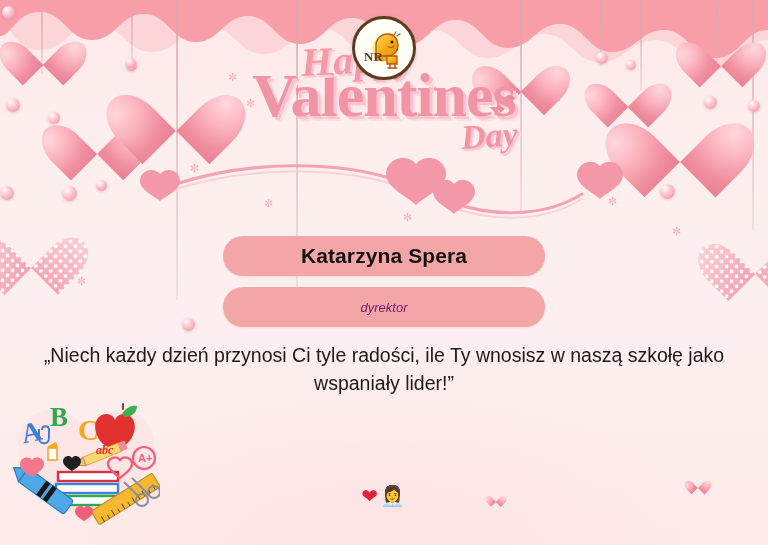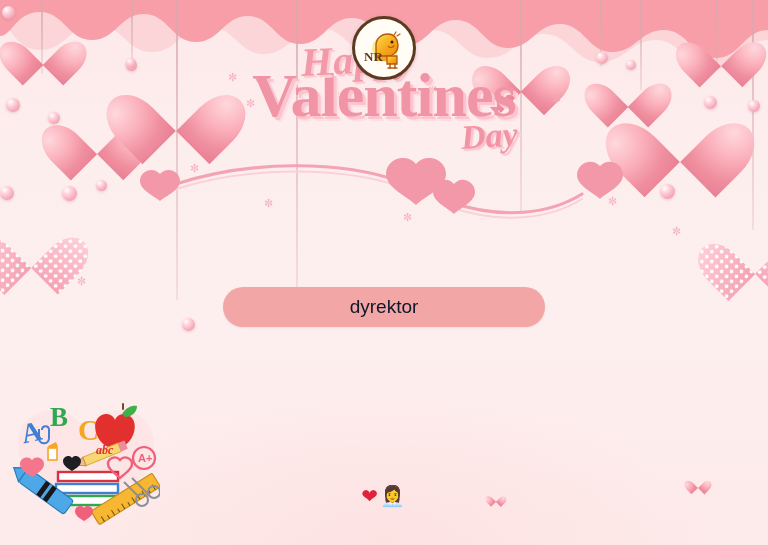--- a/index.html
+++ b/index.html
@@ -79,21 +79,21 @@
   
   .banner{
     position:absolute;left:50%;transform:translateX(-50%);
     background:#f2a6a6;border-radius:28px;
     display:flex;align-items:center;justify-content:center;
     box-shadow:0 1px 2px rgba(200,140,140,.18);
   }
   #name-banner{top:236px;width:322px;height:40px;}
   #role-banner{top:287px;width:322px;height:40px;}
   .banner-name{font-size:21px;font-weight:700;color:#14110f;letter-spacing:.1px;}
-  .banner-role{font-size:19px;color:#0f172a;}
+  .banner-role{font-size:13px;font-style:italic;color:#701a75;}
 
   
   #quote{
     position:absolute;left:50%;transform:translateX(-50%);top:341px;
     width:690px;text-align:center;
     font-size:19.5px;line-height:1.45;color:#1b1a19;
   }
 
   
   #emoji-row{
@@ -272,25 +272,29 @@
   <div class="blurheart" style="--c:#fac4cd;left:600px;top:296px;width:56px;height:51px;">
       <div class="hb"></div>
     </div>
   <div class="hheart gl" style="left:689px;top:475px;width:17px;height:16px;">
       <div class="hb"></div>
     </div>
   <div class="hheart gl" style="left:489px;top:492px;width:13px;height:12px;">
       <div class="hb"></div>
     </div>
 
+  <div class="banner" id="name-banner">
+    <span class="banner-name">Katarzyna Spera</span>
+  </div>
 
   <div class="banner" id="role-banner">
     <span class="banner-role">dyrektor</span>
   </div>
 
+  <div id="quote">„Niech każdy dzień przynosi Ci tyle radości, ile Ty wnosisz w naszą szkołę jako wspaniały lider!”</div>
 
   <div id="emoji-row">
     <span class="e-heart">❤</span><span>👩‍💼</span>
   </div>
 
   <div class="supplies">
     <svg width="148" height="140" viewBox="0 0 148 140">
 
       <g opacity=".35">
         <path d="M74 128 C30 96, 6 72, 6 48 C6 26, 24 14, 40 14 C54 14, 66 22, 74 34

